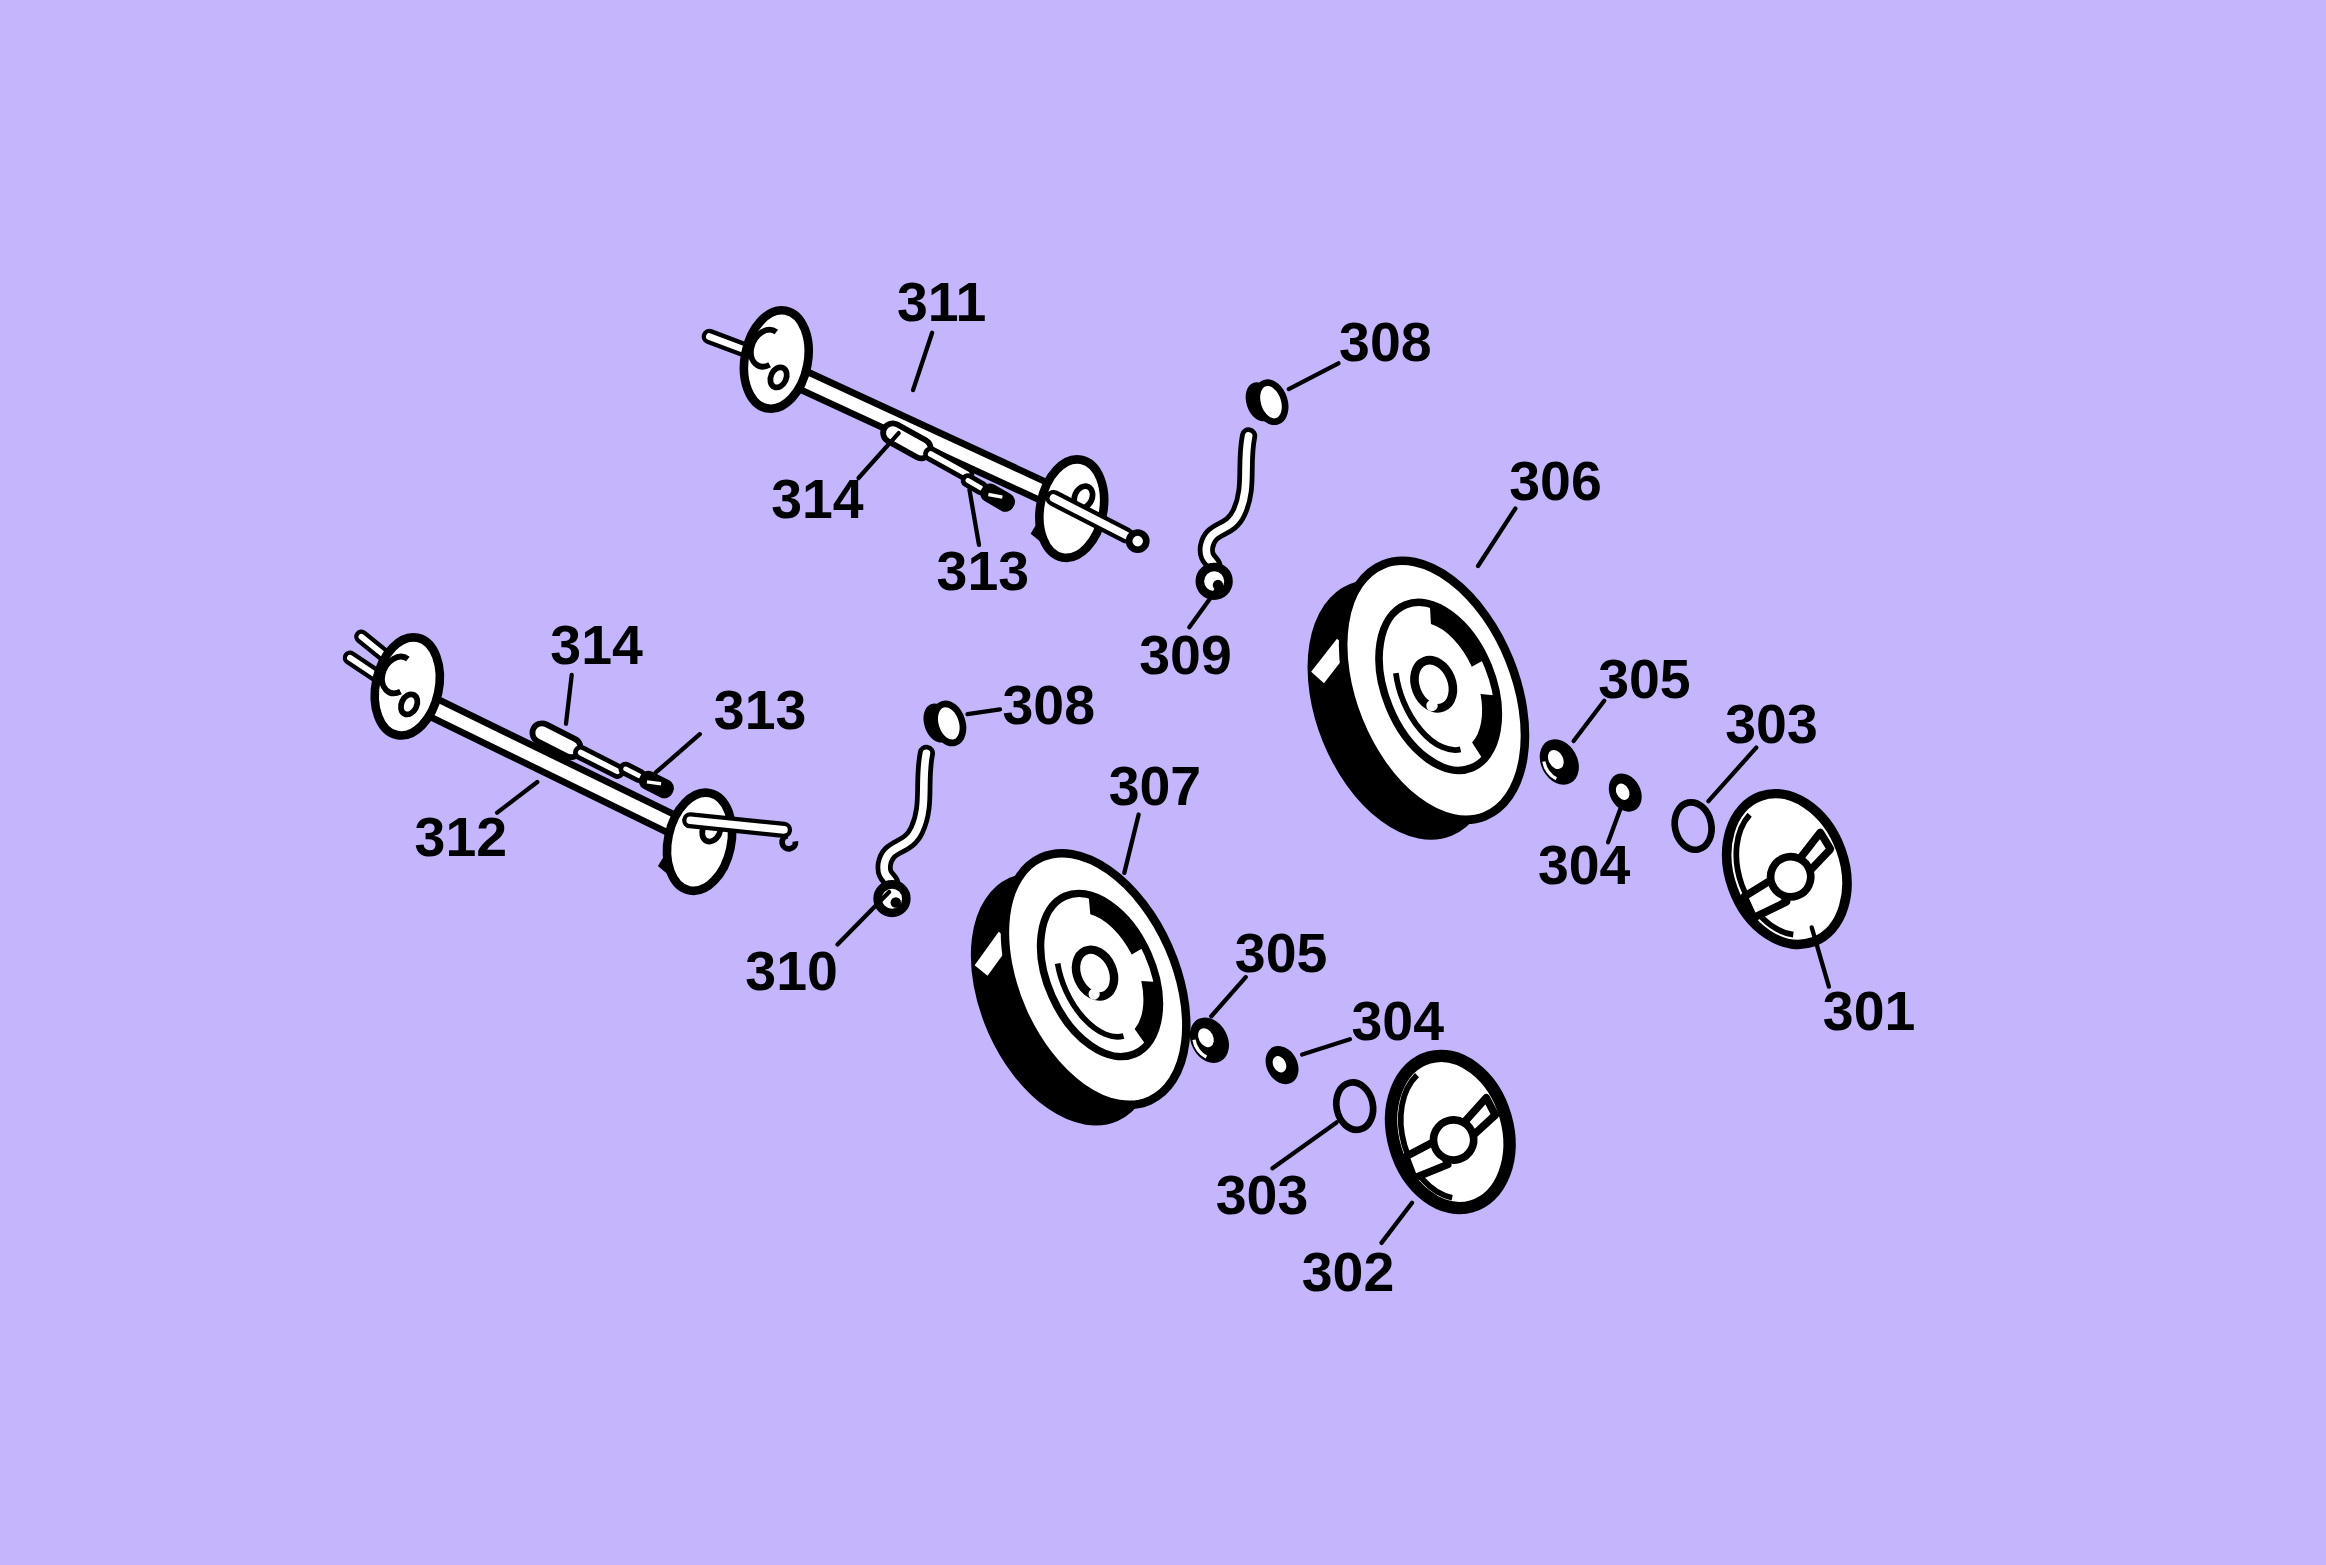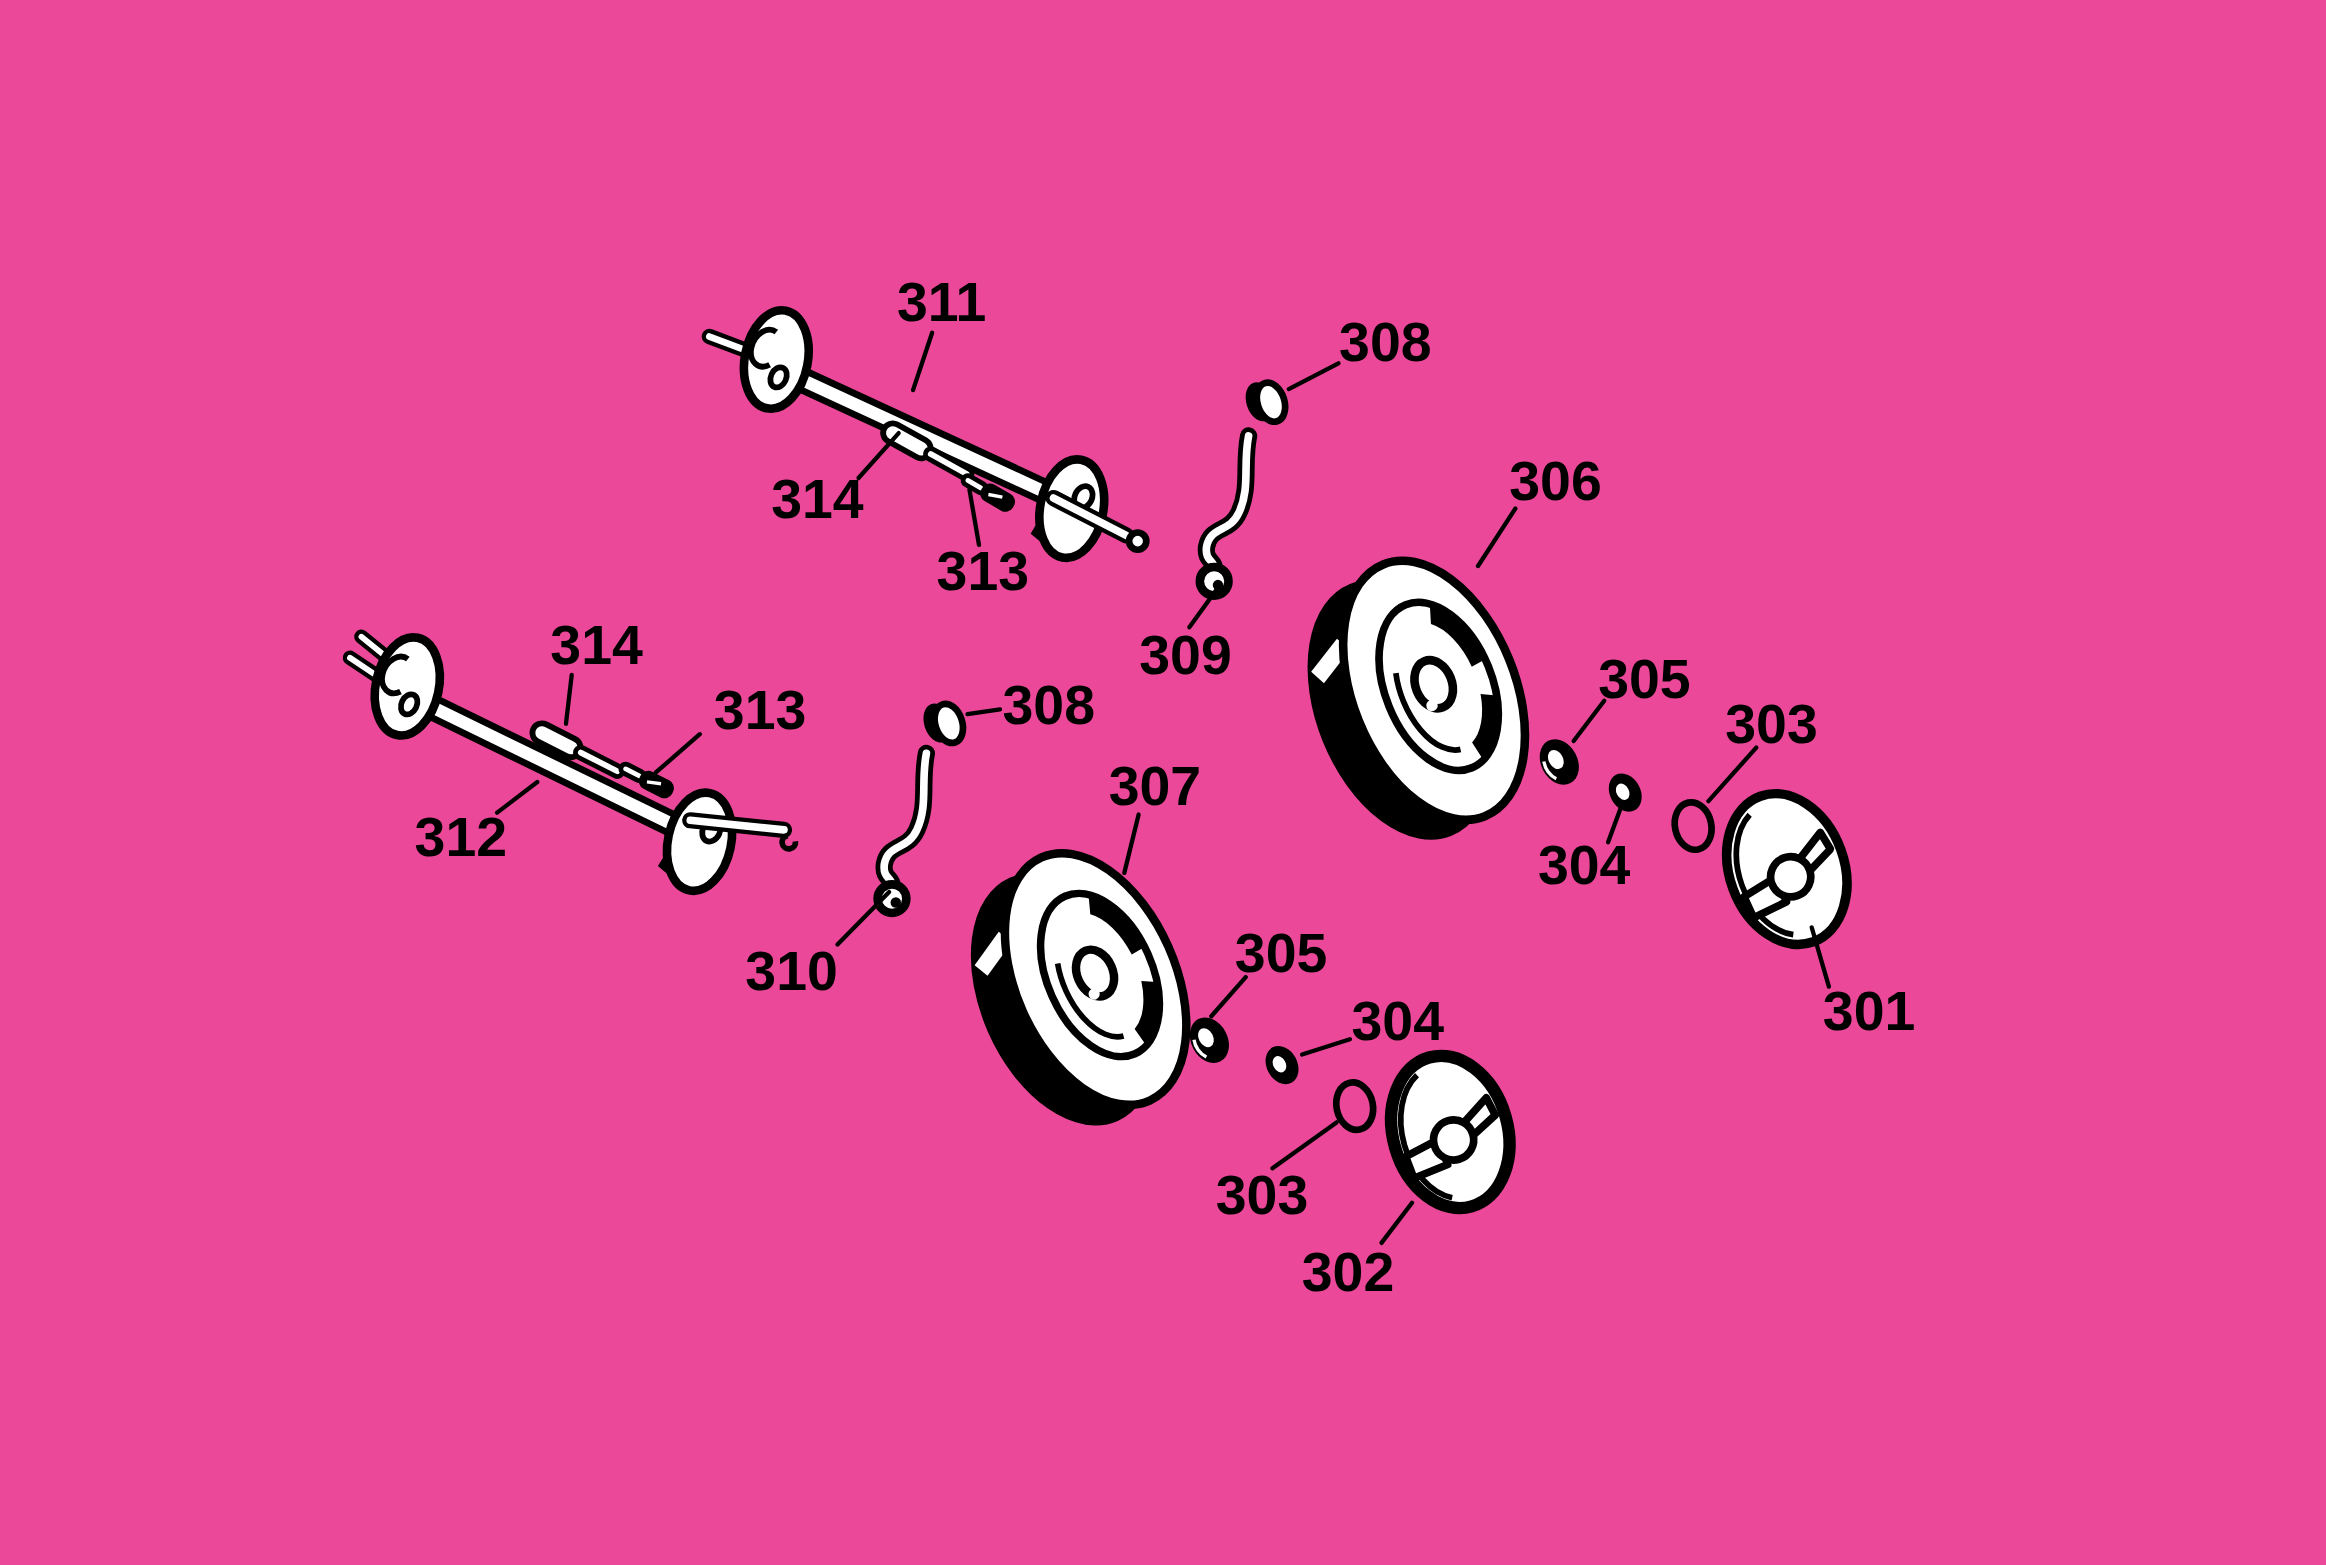--- a/index.html
+++ b/index.html
@@ -1,16 +1,16 @@
 <!DOCTYPE html>
 <html><head>
 <meta charset="utf-8">
 <style>
   html,body{margin:0;padding:0;background:#ffffff;}
-  .canvas{position:relative;width:2327px;height:1566px;background:#ec4899;overflow:hidden;
+  .canvas{position:relative;width:2327px;height:1566px;background:#c4b5fd;overflow:hidden;
           font-family:"Liberation Sans", sans-serif;}
   svg{display:block;}
   text.callout{font-family:"Liberation Sans", sans-serif;font-weight:bold;font-size:58px;fill:#000;}
 </style>
 </head>
 <body>
 
 <div class="canvas">
 <svg width="2327" height="1566" viewBox="0 0 2434 1638" xmlns="http://www.w3.org/2000/svg">
 

